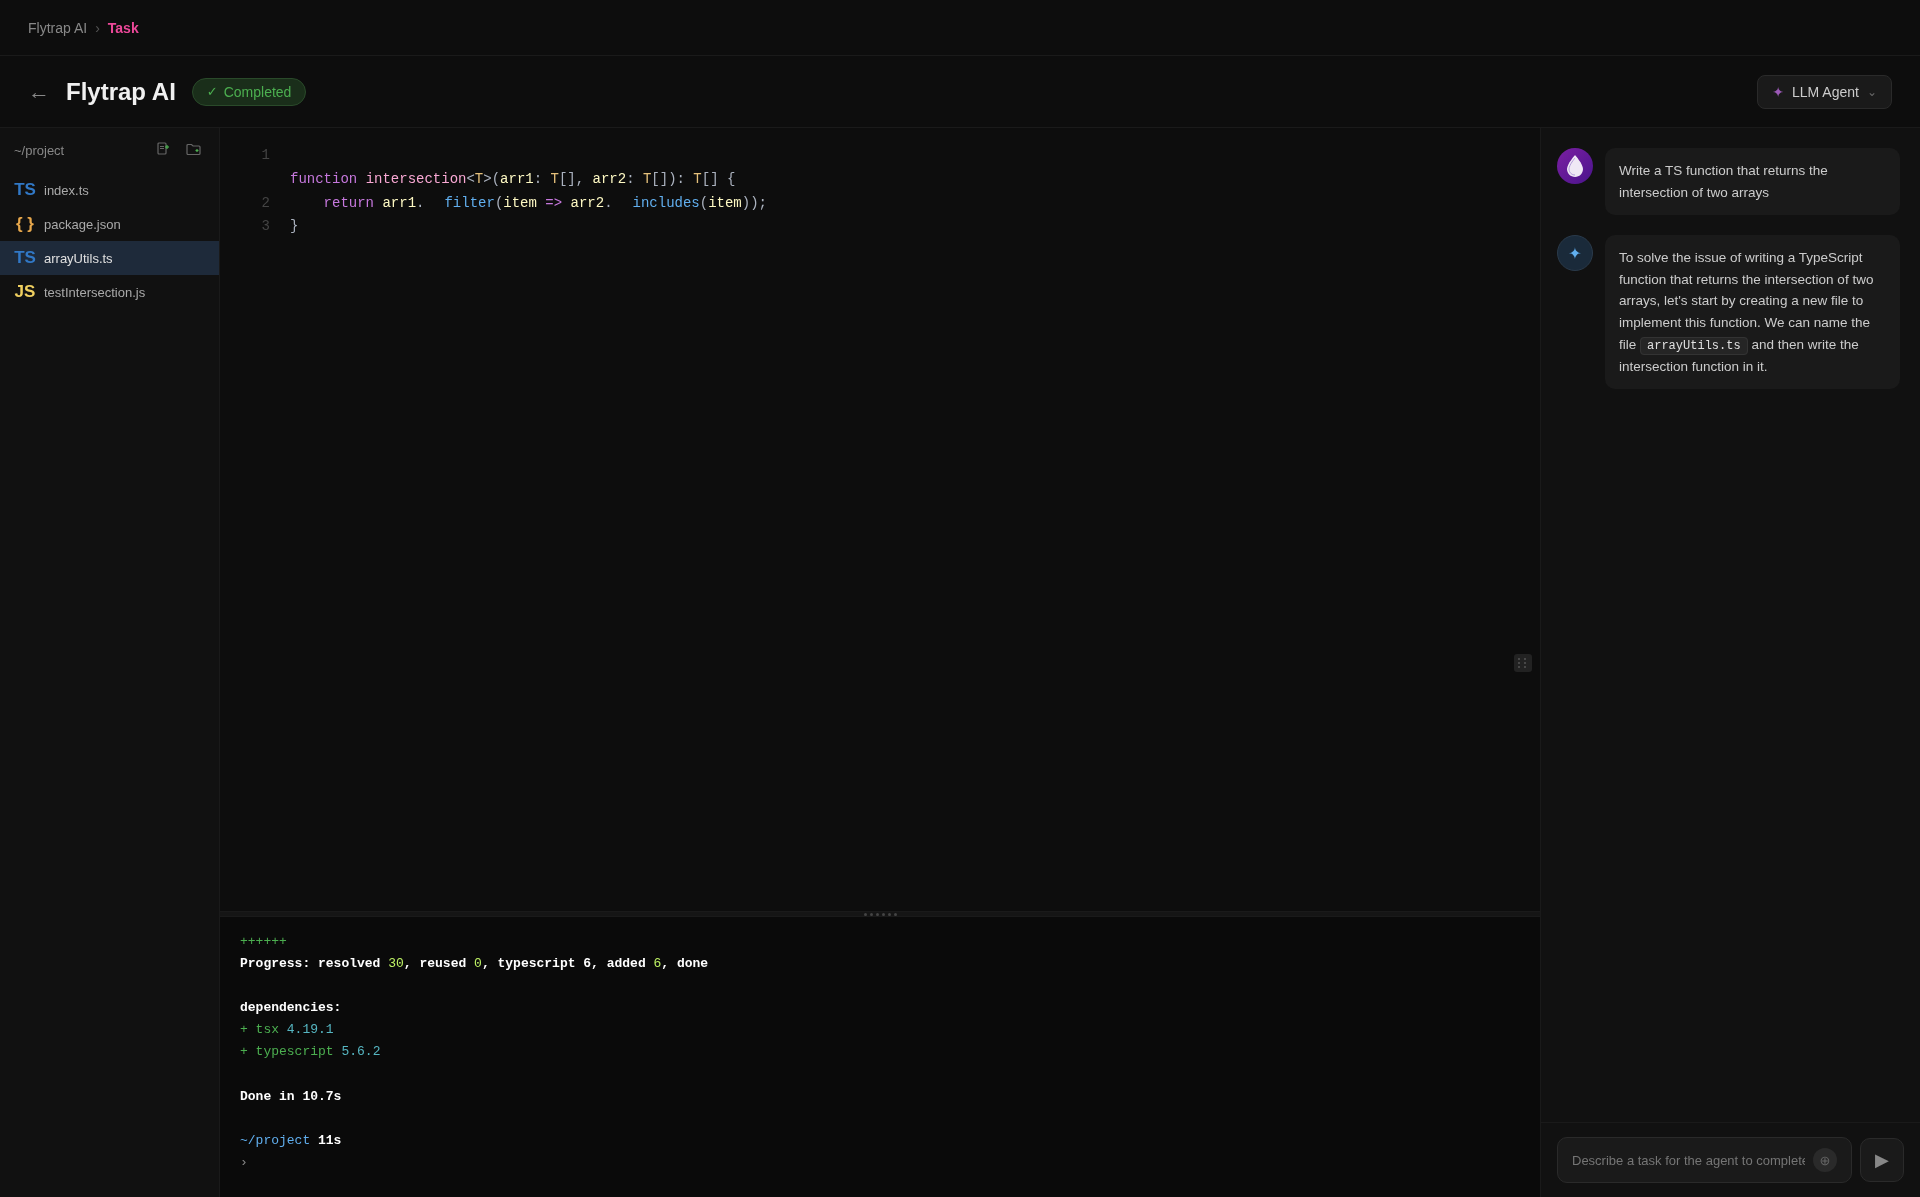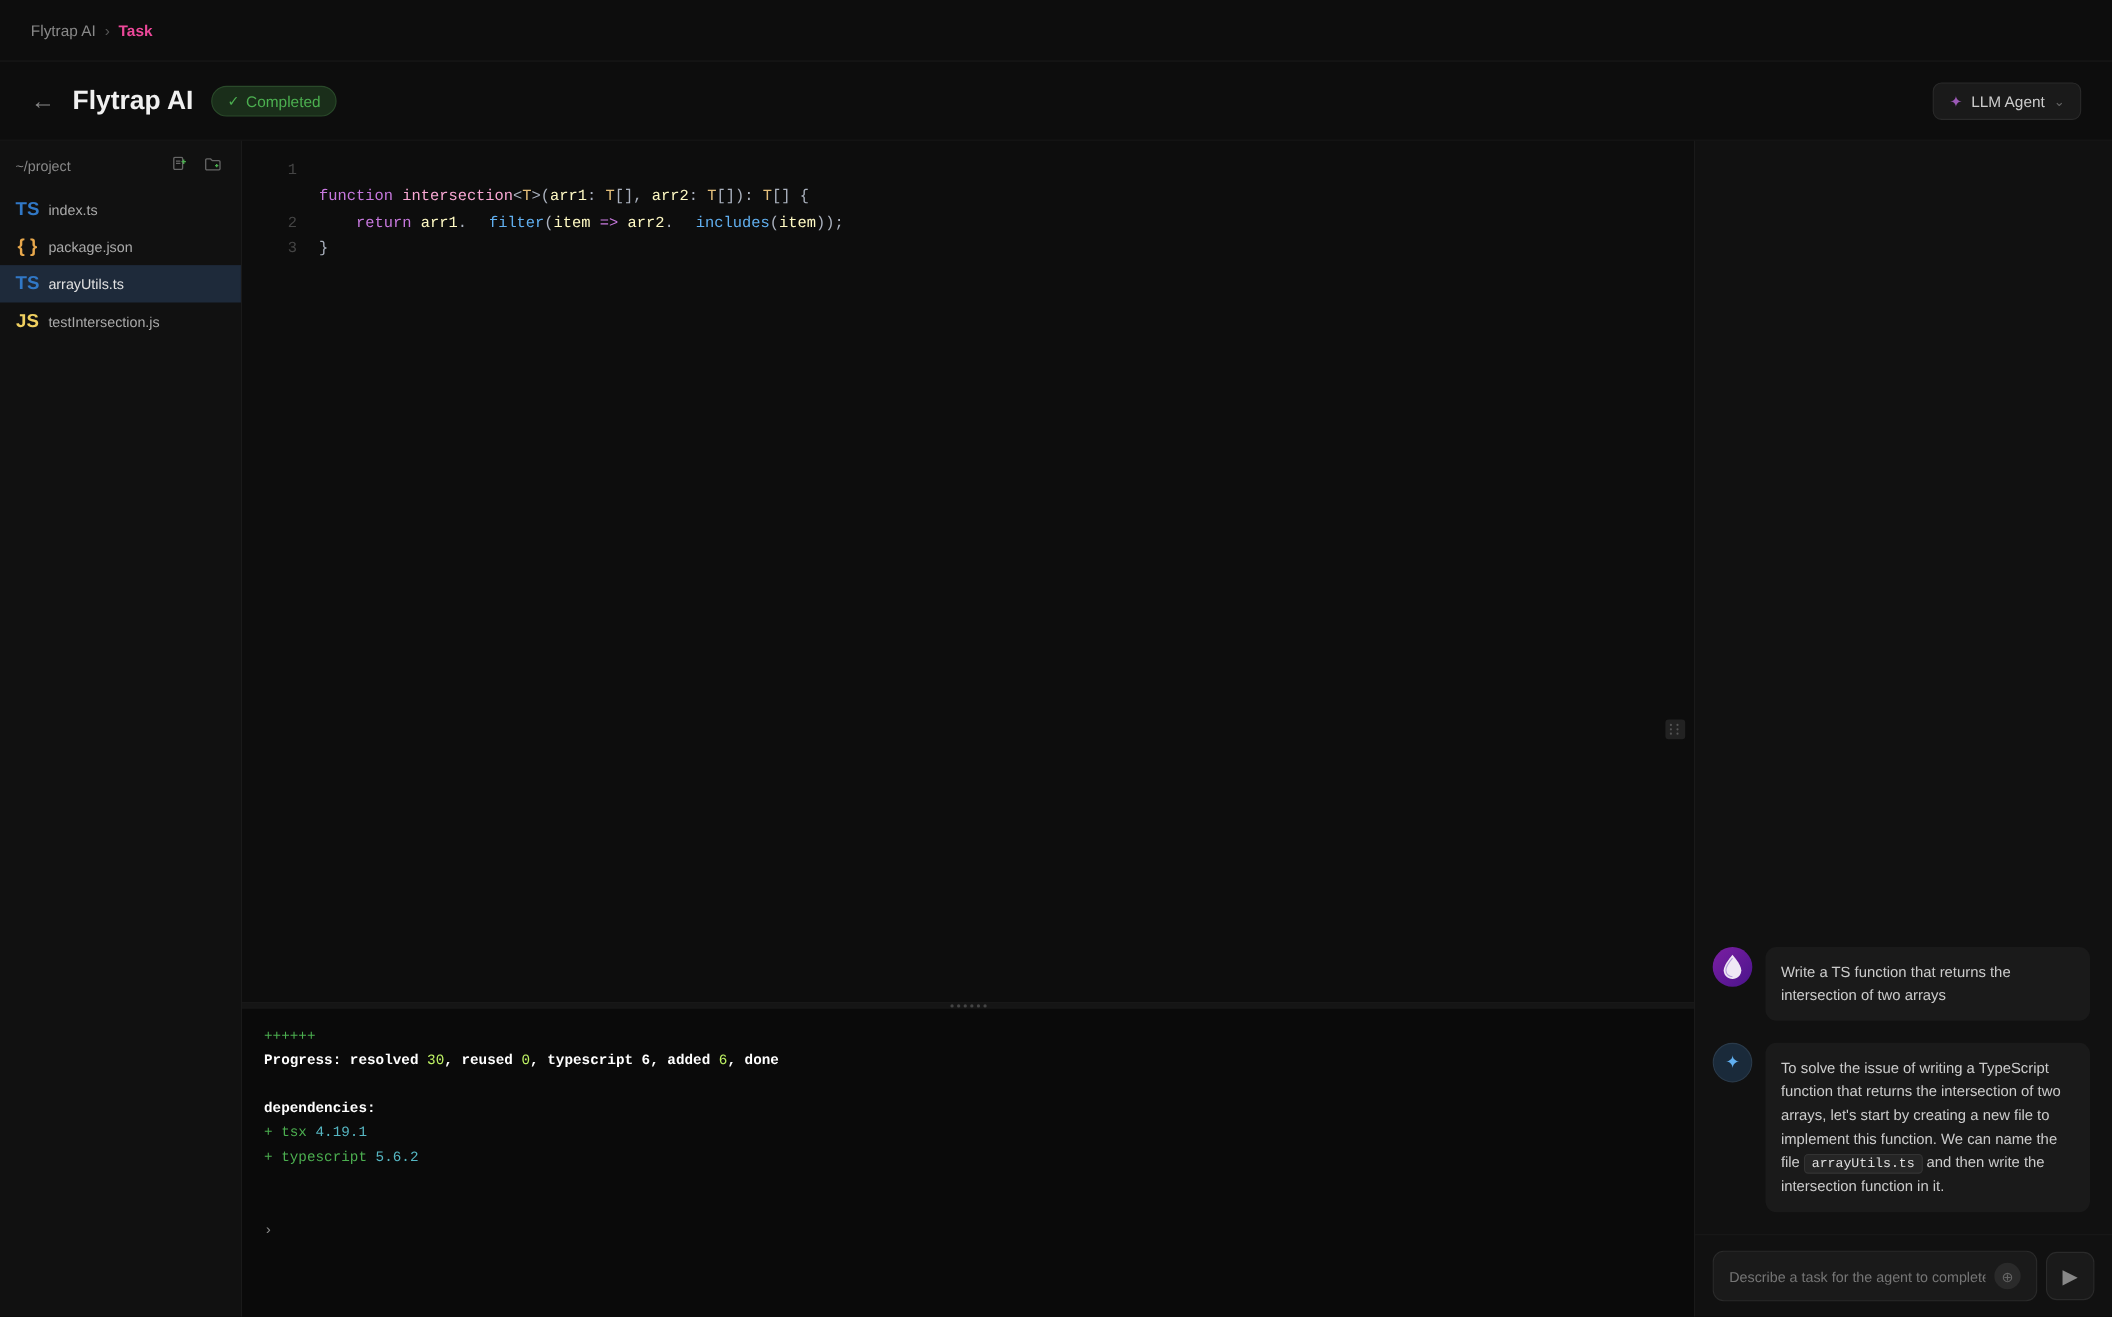--- a/index.html
+++ b/index.html
@@ -278,21 +278,20 @@
       flex-direction: column;
       height: 100%;
     }
     .chat-messages {
       flex: 1;
       padding: 20px 16px;
       overflow-y: auto;
       display: flex;
       flex-direction: column;
       gap: 20px;
-      justify-content: flex-end;
     }
     .chat-msg {
       display: flex;
       gap: 12px;
       align-items: flex-start;
     }
     .chat-avatar {
       width: 36px;
       height: 36px;
       border-radius: 50%;
@@ -509,21 +508,25 @@
       </div>
       <div class="term-line">&nbsp;</div>
       <div class="term-line term-white">dependencies:</div>
       <div class="term-line">
         <span class="term-green">+ tsx </span><span class="term-cyan">4.19.1</span>
       </div>
       <div class="term-line">
         <span class="term-green">+ typescript </span><span class="term-cyan">5.6.2</span>
       </div>
       <div class="term-line">&nbsp;</div>
+      <div class="term-line term-white">Done in 10.7s</div>
       <div class="term-line">&nbsp;</div>
+      <div class="term-line">
+        <span class="term-dir">~/project</span><span class="term-white"> 11s</span>
+      </div>
       <div class="term-line term-prompt">›</div>
     </div>
   </div>
 
   <div class="chat-panel">
     <div class="chat-messages">
 
       <div class="chat-msg">
         <div class="waterdrop-avatar">
           <svg width="20" height="24" viewBox="0 0 20 24" fill="none">

